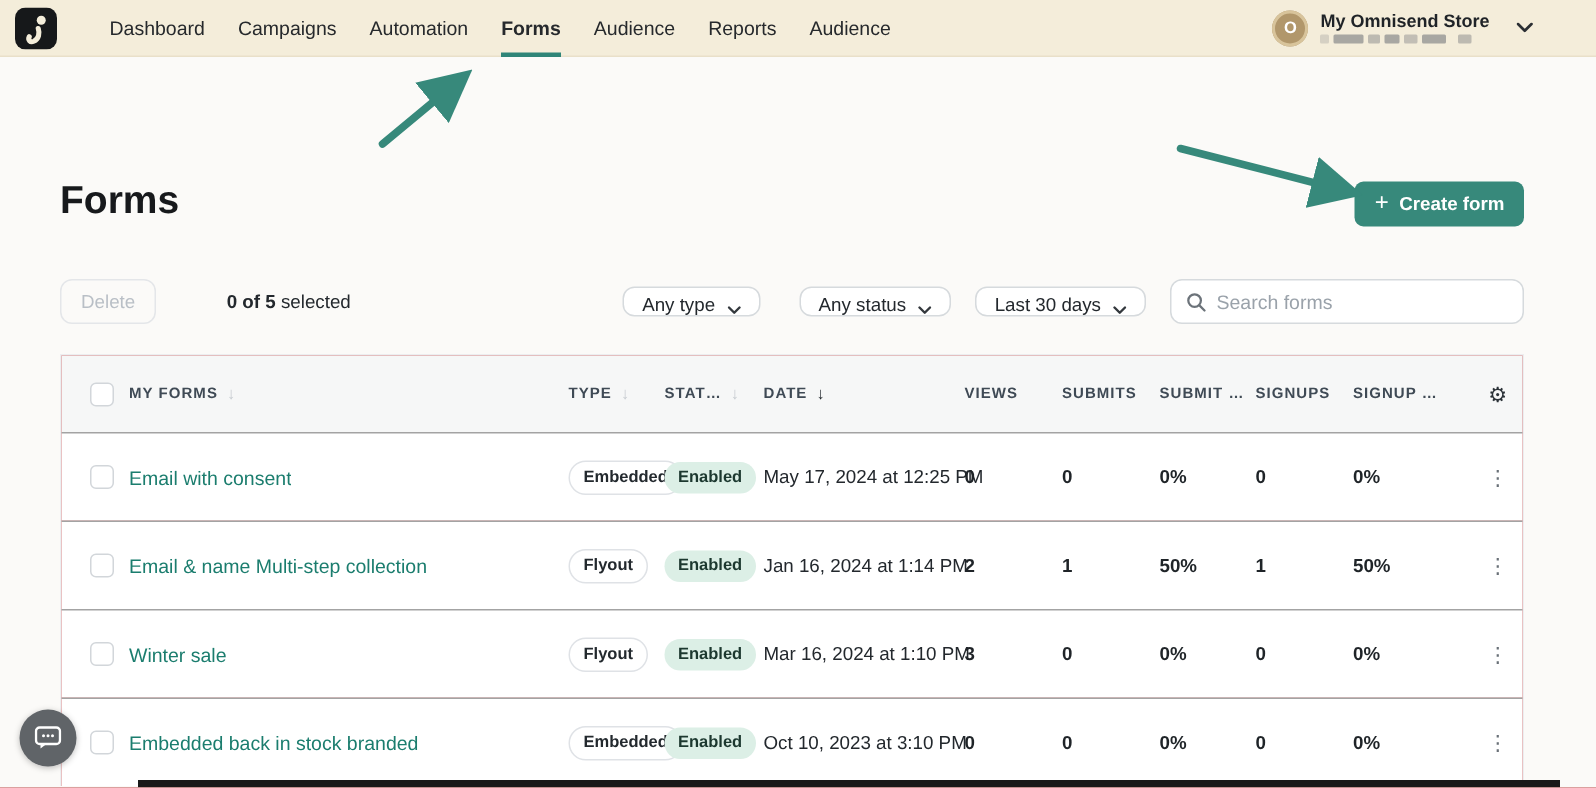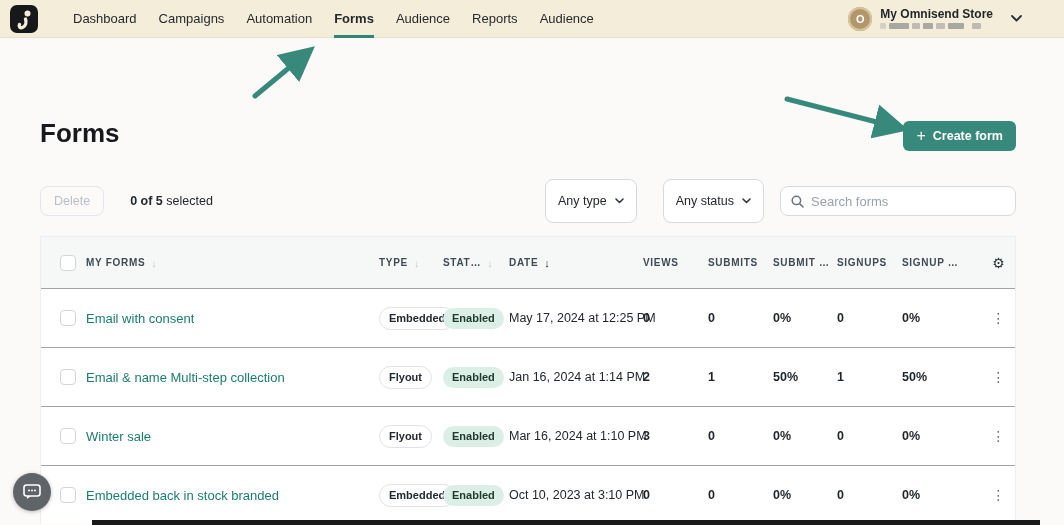--- a/index.html
+++ b/index.html
@@ -33,28 +33,28 @@
   .chev { margin-left:10px; display:flex; }
 
   
   .page-title { position:absolute; left:40px; top:118px; font-size:26px; font-weight:800; color:#17191c; }
   .create-btn { position:absolute; right:48px; top:121px; height:30px; padding:0 13px;
     background:#37897b; color:#fff; border:none; border-radius:6px; font-size:12.5px; font-weight:600;
     font-family:inherit; display:flex; align-items:center; gap:7px; cursor:pointer; }
   .create-btn .plus { font-size:16px; font-weight:400; line-height:1; margin-top:-1px; }
 
   
-  .toolbar { position:absolute; left:40px; right:48px; top:186px; height:30px; display:flex; align-items:center; }
+  .toolbar { position:absolute; left:40px; right:48px; top:186px; height:30px; display:flex; align-items:center;gap:33px; }
   .delete-btn { height:30px; padding:0 13px; border:1px solid #e4e6e9; border-radius:8px;
     background:transparent; color:#b9bfc6; font-size:12.5px; font-family:inherit; }
-  .sel-text { margin-left:26px; font-size:12.5px; color:#23282d; }
+  .sel-text { margin-left:14px; font-size:12.5px; color:#23282d; }
   .sel-text b { font-weight:700; }
   .filters { margin-left:auto; display:flex; align-items:center; gap:16px; }
-  .dd-btn { height:44px; padding:0 12px; border:1px solid #d6dadd; border-radius:8px; background:#fff;
-    font-size:12.5px; font-weight:500; color:#23282d; font-family:inherit; display:flex; align-items:center;
+  .dd-btn { height:20px; padding:0 12px; border:1px solid #d6dadd; border-radius:8px; background:#fff;
+    font-size:12.5px; font-weight:500; color:#23282d; font-family:inherit; display:flex; align-items:flex-end;
     gap:8px; cursor:pointer; }
   .dd-btn.first { margin-right:10px; }
   .search-box { width:236px; height:30px; border:1px solid #d6dadd; border-radius:8px; background:#fff;
     display:flex; align-items:center; padding:0 10px; gap:7px; }
   .search-box input { border:none; outline:none; flex:1; font-size:13px; font-family:inherit; color:#c2410c;
     background:transparent; }
   .search-box input::placeholder { color:#9aa2aa; }
 
   
   .table { position:absolute; left:40px; top:236px; width:976px; background:#b91c1c;
@@ -151,20 +151,26 @@
         <svg width="9" height="6" viewBox="0 0 9 6">
             <polyline points="1,1 4.5,4.5 8,1" fill="none" stroke="#33383d" stroke-width="1.6" stroke-linecap="round" stroke-linejoin="round"></polyline>
           </svg>
       </button>
       <button class="dd-btn">
         <span>Any status</span>
         <svg width="9" height="6" viewBox="0 0 9 6">
             <polyline points="1,1 4.5,4.5 8,1" fill="none" stroke="#33383d" stroke-width="1.6" stroke-linecap="round" stroke-linejoin="round"></polyline>
           </svg>
       </button>
+      <button class="dd-btn">
+        <span>Last 30 days</span>
+        <svg width="9" height="6" viewBox="0 0 9 6">
+            <polyline points="1,1 4.5,4.5 8,1" fill="none" stroke="#33383d" stroke-width="1.6" stroke-linecap="round" stroke-linejoin="round"></polyline>
+          </svg>
+      </button>
       <div class="search-box">
         <svg width="13" height="13" viewBox="0 0 13 13">
             <circle cx="5.4" cy="5.4" r="4.2" fill="none" stroke="#6c737a" stroke-width="1.5"></circle>
             <line x1="8.6" y1="8.6" x2="12" y2="12" stroke="#6c737a" stroke-width="1.5" stroke-linecap="round"></line>
           </svg>
         <input type="text" placeholder="Search forms" style="">
       </div>
     </div>
   </div>
 

